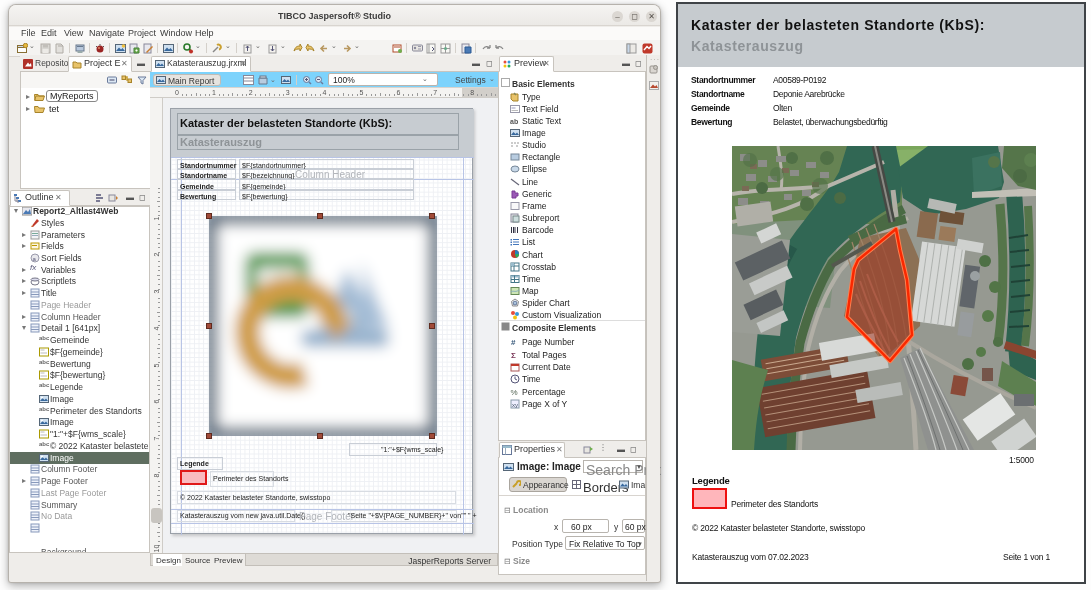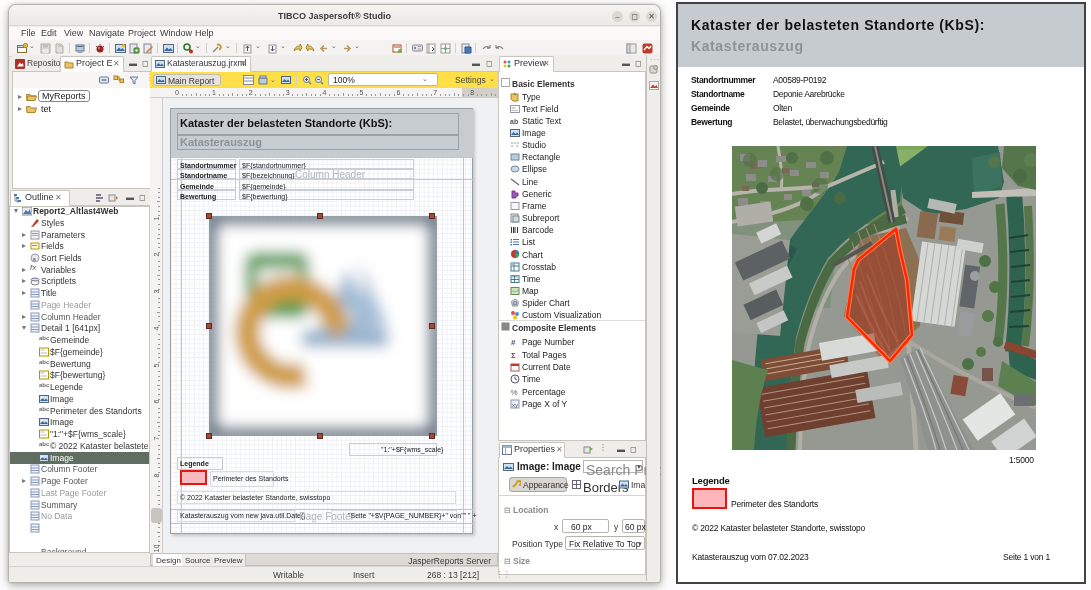--- a/index.html
+++ b/index.html
@@ -23,37 +23,37 @@
 #titlebar { position:absolute; left:1px; top:1px; width:651px; height:21px; background:linear-gradient(#f5f4f2,#ebe9e6); border-bottom:1px solid #d9d5d0; border-radius:7px 7px 0 0; }
 #titlebar .t { position:absolute; width:100%; text-align:center; top:6px; font-size:9px; font-weight:bold; color:#3c3c3c; }
 .winbtn { position:absolute; top:6px; width:11px; height:11px; border-radius:50%; background:#dbd7d2; color:#55504b; font-size:8px; line-height:11px; text-align:center; }
 #menubar { position:absolute; left:1px; top:23px; width:651px; height:13px; background:#fbfaf9; }
 #menubar span { position:absolute; top:1px; font-size:9px; color:#3c3c3c; }
 #toolbar { position:absolute; left:1px; top:36px; width:651px; height:17px; background:#f4f3f1; border-bottom:1px solid #d8d4cf; }
 .tsep { position:absolute; top:3px; width:1px; height:10px; background:#d4d0ca; }
 .tico { position:absolute; top:3px; }
 
 
-#lpanel { position:absolute; left:4px; top:51px; width:149px; height:134px;padding-left:18px; }
+#lpanel { position:absolute; left:12px; top:51px; width:149px; height:134px;padding-left:18px; }
 #lpanel-tree { position:absolute; left:0px; top:33px; width:141px; height:101px; background:#fff; border:1px solid #c8c4be; border-top:none; }
 #outline { position:absolute; left:1px; top:185px; width:141px; height:366px; }
 #outline-tree { position:absolute; left:0px; top:17px; width:141px; height:347px; background:#fff; border:1px solid #c8c4be; overflow:hidden; font-size:8.5px; }
 .orow { position:absolute; left:0; width:139px; height:12px; white-space:nowrap; color:#333; }
 .orow .ot { position:absolute; top:1px; }
 .oarrow { position:absolute; top:1px; color:#777; font-size:8px; }
 
 
 .tabbar { position:absolute; background:#efedea; border-bottom:1px solid #c8c4be; height:17px; }
 .tab { position:absolute; top:1px; height:16px; background:#fff; border:1px solid #c8c4be; border-bottom:1px solid #fff; border-radius:2px 2px 0 0; }
 .tabtxt { position:absolute; font-size:9px; color:#333; white-space:nowrap; top:3px; }
 .minmax { position:absolute; top:4px; font-size:8px; color:#555; }
 
 
 #editor { position:absolute; left:142px; top:51px; width:348px; height:515px; }
-#ed-toolbar { position:absolute; left:0; top:17px; width:348px; height:16px; background:#fde047; border-bottom:1px solid #d8d4cf; }
+#ed-toolbar { position:absolute; left:0; top:17px; width:348px; height:16px; background:#7dd3fc; border-bottom:1px solid #d8d4cf; }
 #ed-ruler { position:absolute; left:0; top:33px; width:348px; height:10px; background:#f4f3f1; border-bottom:1px solid #cfccc7; overflow:hidden; }
 #ed-canvas { position:absolute; left:0; top:43px; width:348px; height:455px; background:#f0f1f3; overflow:hidden; }
 #vruler { position:absolute; left:0; top:0; width:13px; height:457px; background:#f4f3f1; border-right:1px solid #cfccc7; }
 #dpage { position:absolute; left:20px; top:10px; width:303px; height:426px; background:#fff; border:1px solid #9aa0a8; box-shadow:2px 2px 3px rgba(0,0,0,0.18);
   background-image:linear-gradient(#eef0f4 1px, transparent 1px), linear-gradient(90deg, #eef0f4 1px, transparent 1px); background-size:4.6px 4.6px; }
 #designtabs { position:absolute; left:0; top:498px; width:348px; height:13px; background:#dedbd6; border:1px solid #c3bfb9; }
 .dtab { position:absolute; top:0; height:12px; font-size:8px; color:#333; background:#efedea; border-right:1px solid #c3bfb9; padding:1.5px 3px 0 3px; white-space:nowrap; }
 .cell { position:absolute; border:1px solid #c9ced6; }
 .ctext { position:absolute; font-size:7px; color:#222; white-space:nowrap; }
 .guideh { position:absolute; left:0; width:303px; height:1px; background:#b8c4e6; }
@@ -1217,21 +1217,15 @@
       <svg class="abs" style="left:2px;top:9px;" width="10" height="10">
           <rect x="1" y="2" width="7" height="7" rx="1" fill="#dad6d1" stroke="#98948e"></rect>
           <circle cx="6.5" cy="3.5" r="2" fill="#c8c4be" stroke="#98948e"></circle>
         </svg>
       <svg class="abs" style="left:2px;top:25px;" width="10" height="10">
           <rect x="0.5" y="1.5" width="9" height="8" fill="#f2f0ec" stroke="#aaa"></rect>
           <path d="M1,8 L4,4.5 L6,6.5 L7.5,5 L9,8 Z" fill="#b84a30"></path>
         </svg>
     </div>
 
-    <div id="statusbar">
-      <span style="left:264px;">Writable</span>
-      <span style="left:344px;">Insert</span>
-      <span style="left:418px;">268 : 13 [212]</span>
-      <span style="left:486px;top:2px;color:#999;letter-spacing:-1px;">⋮⋮</span>
-    </div>
   </div>
 
 </div>
 
 </body></html>

